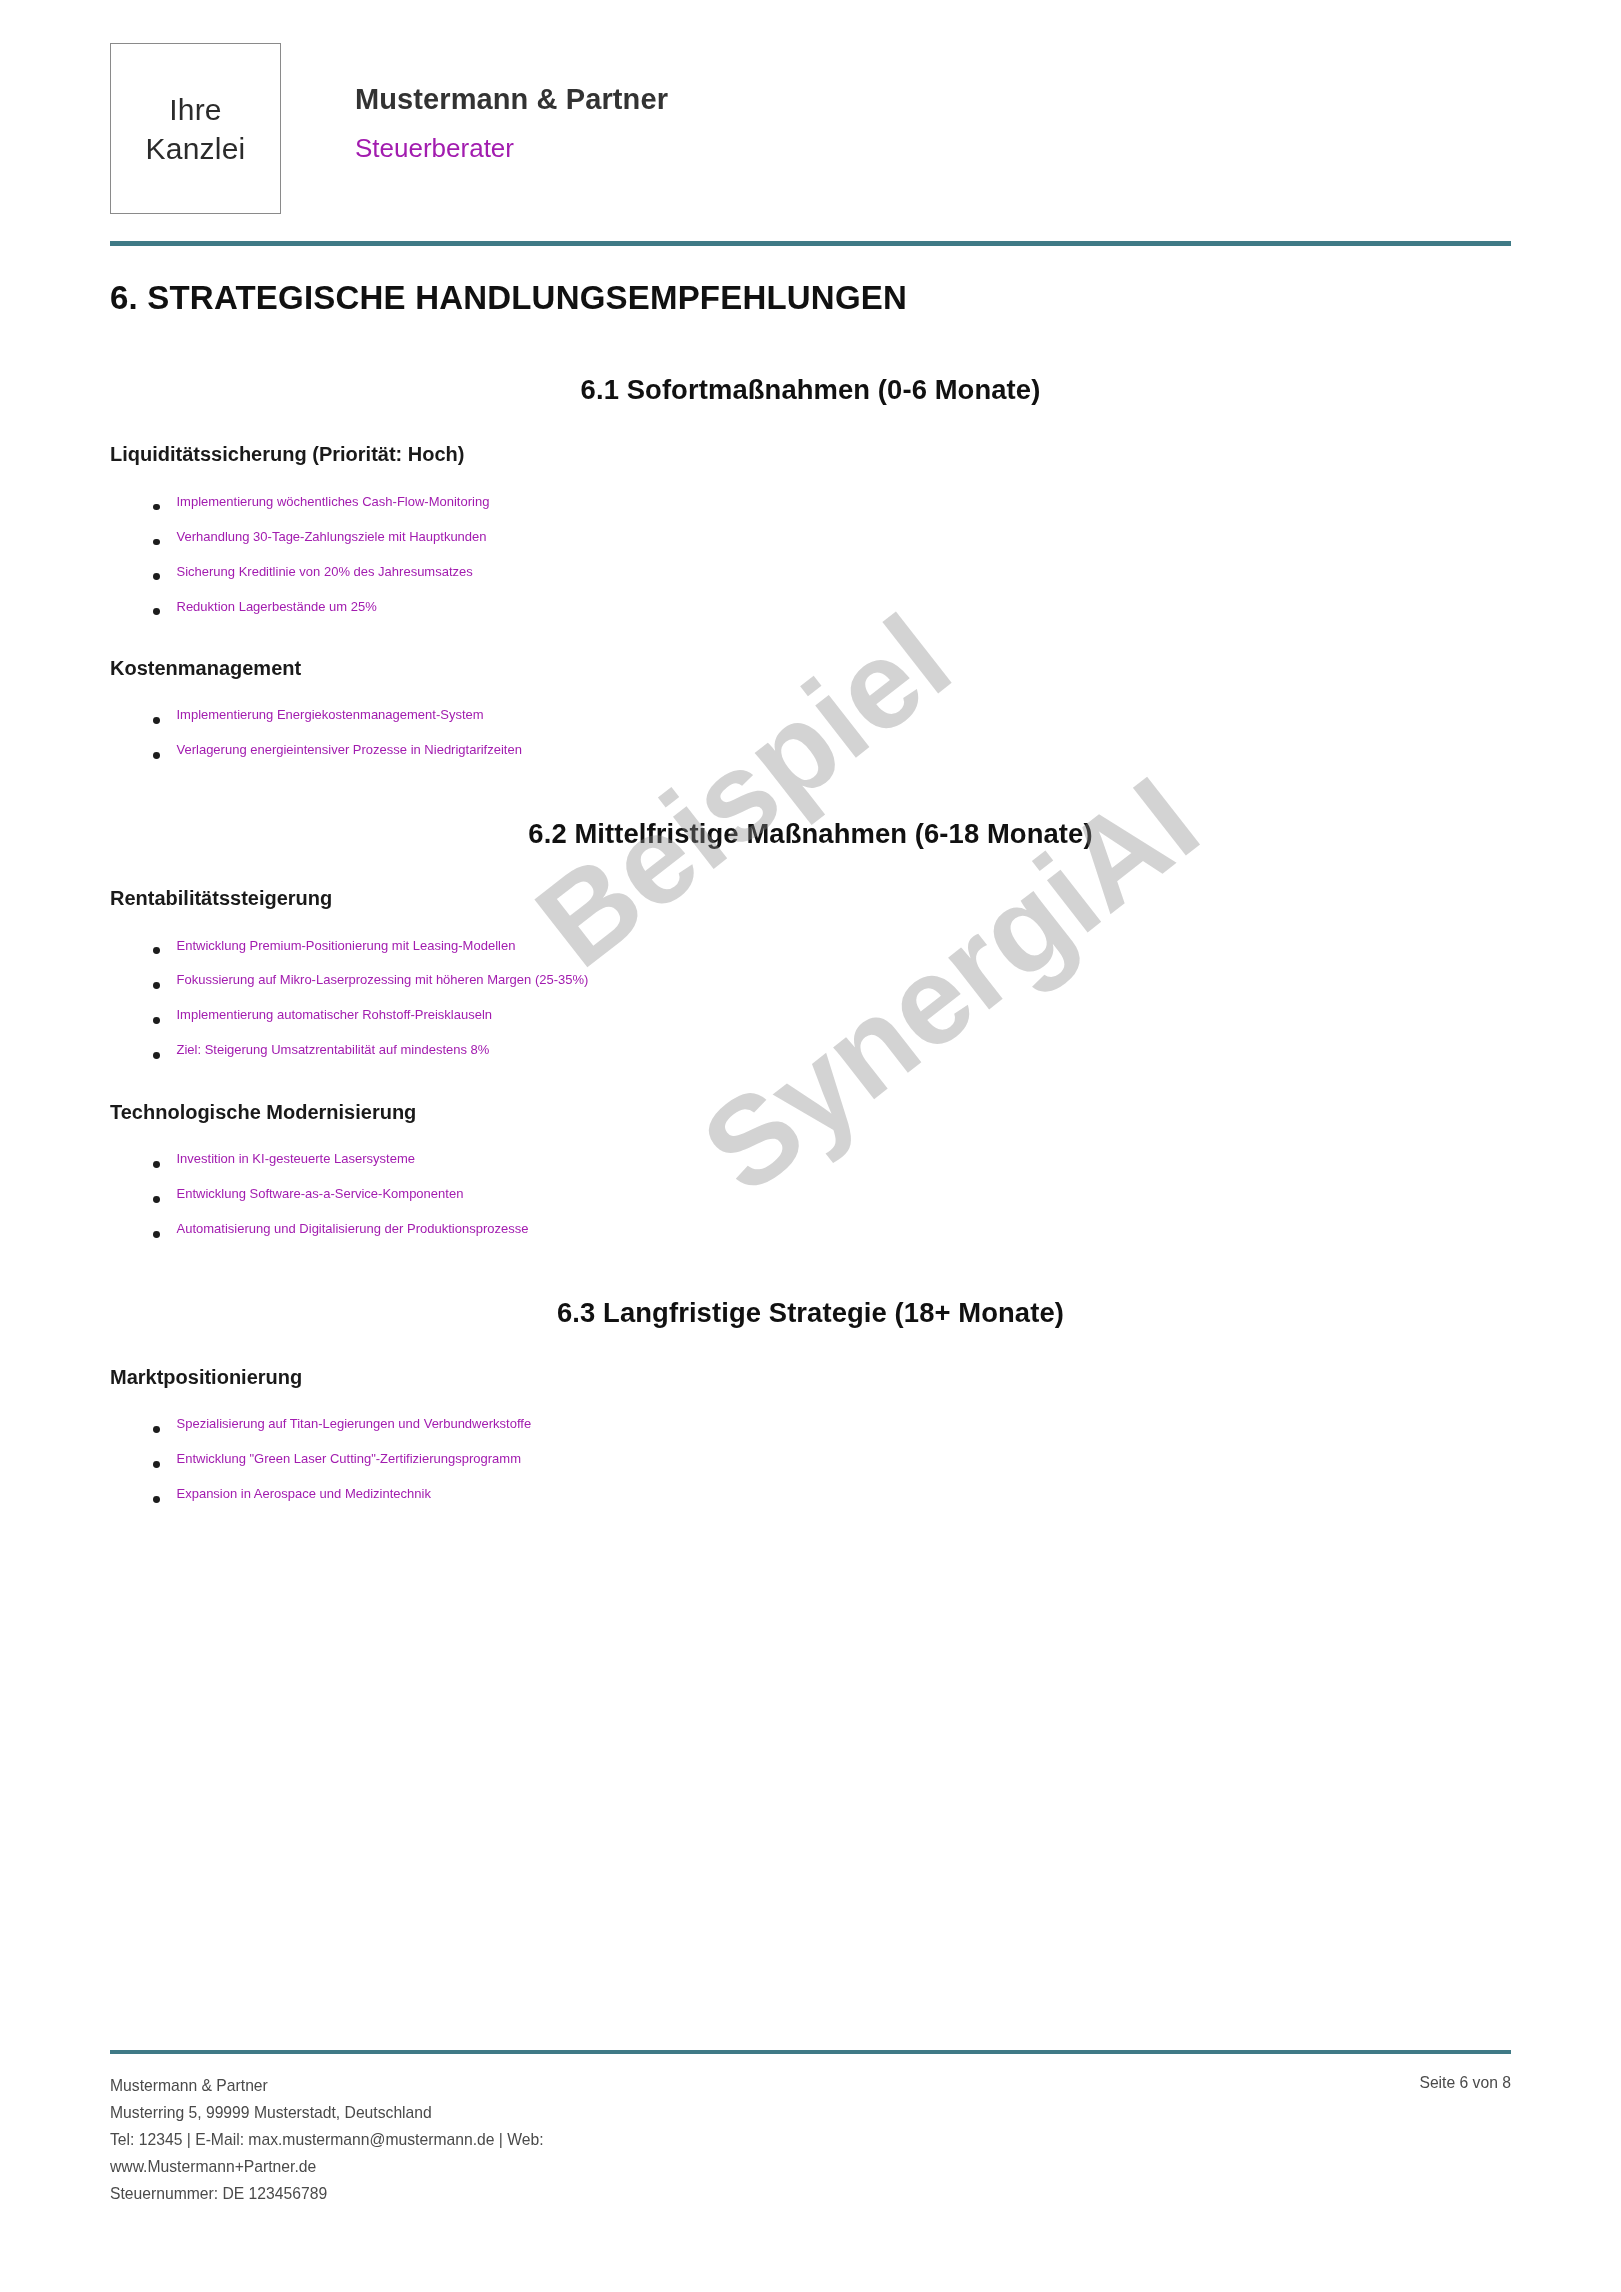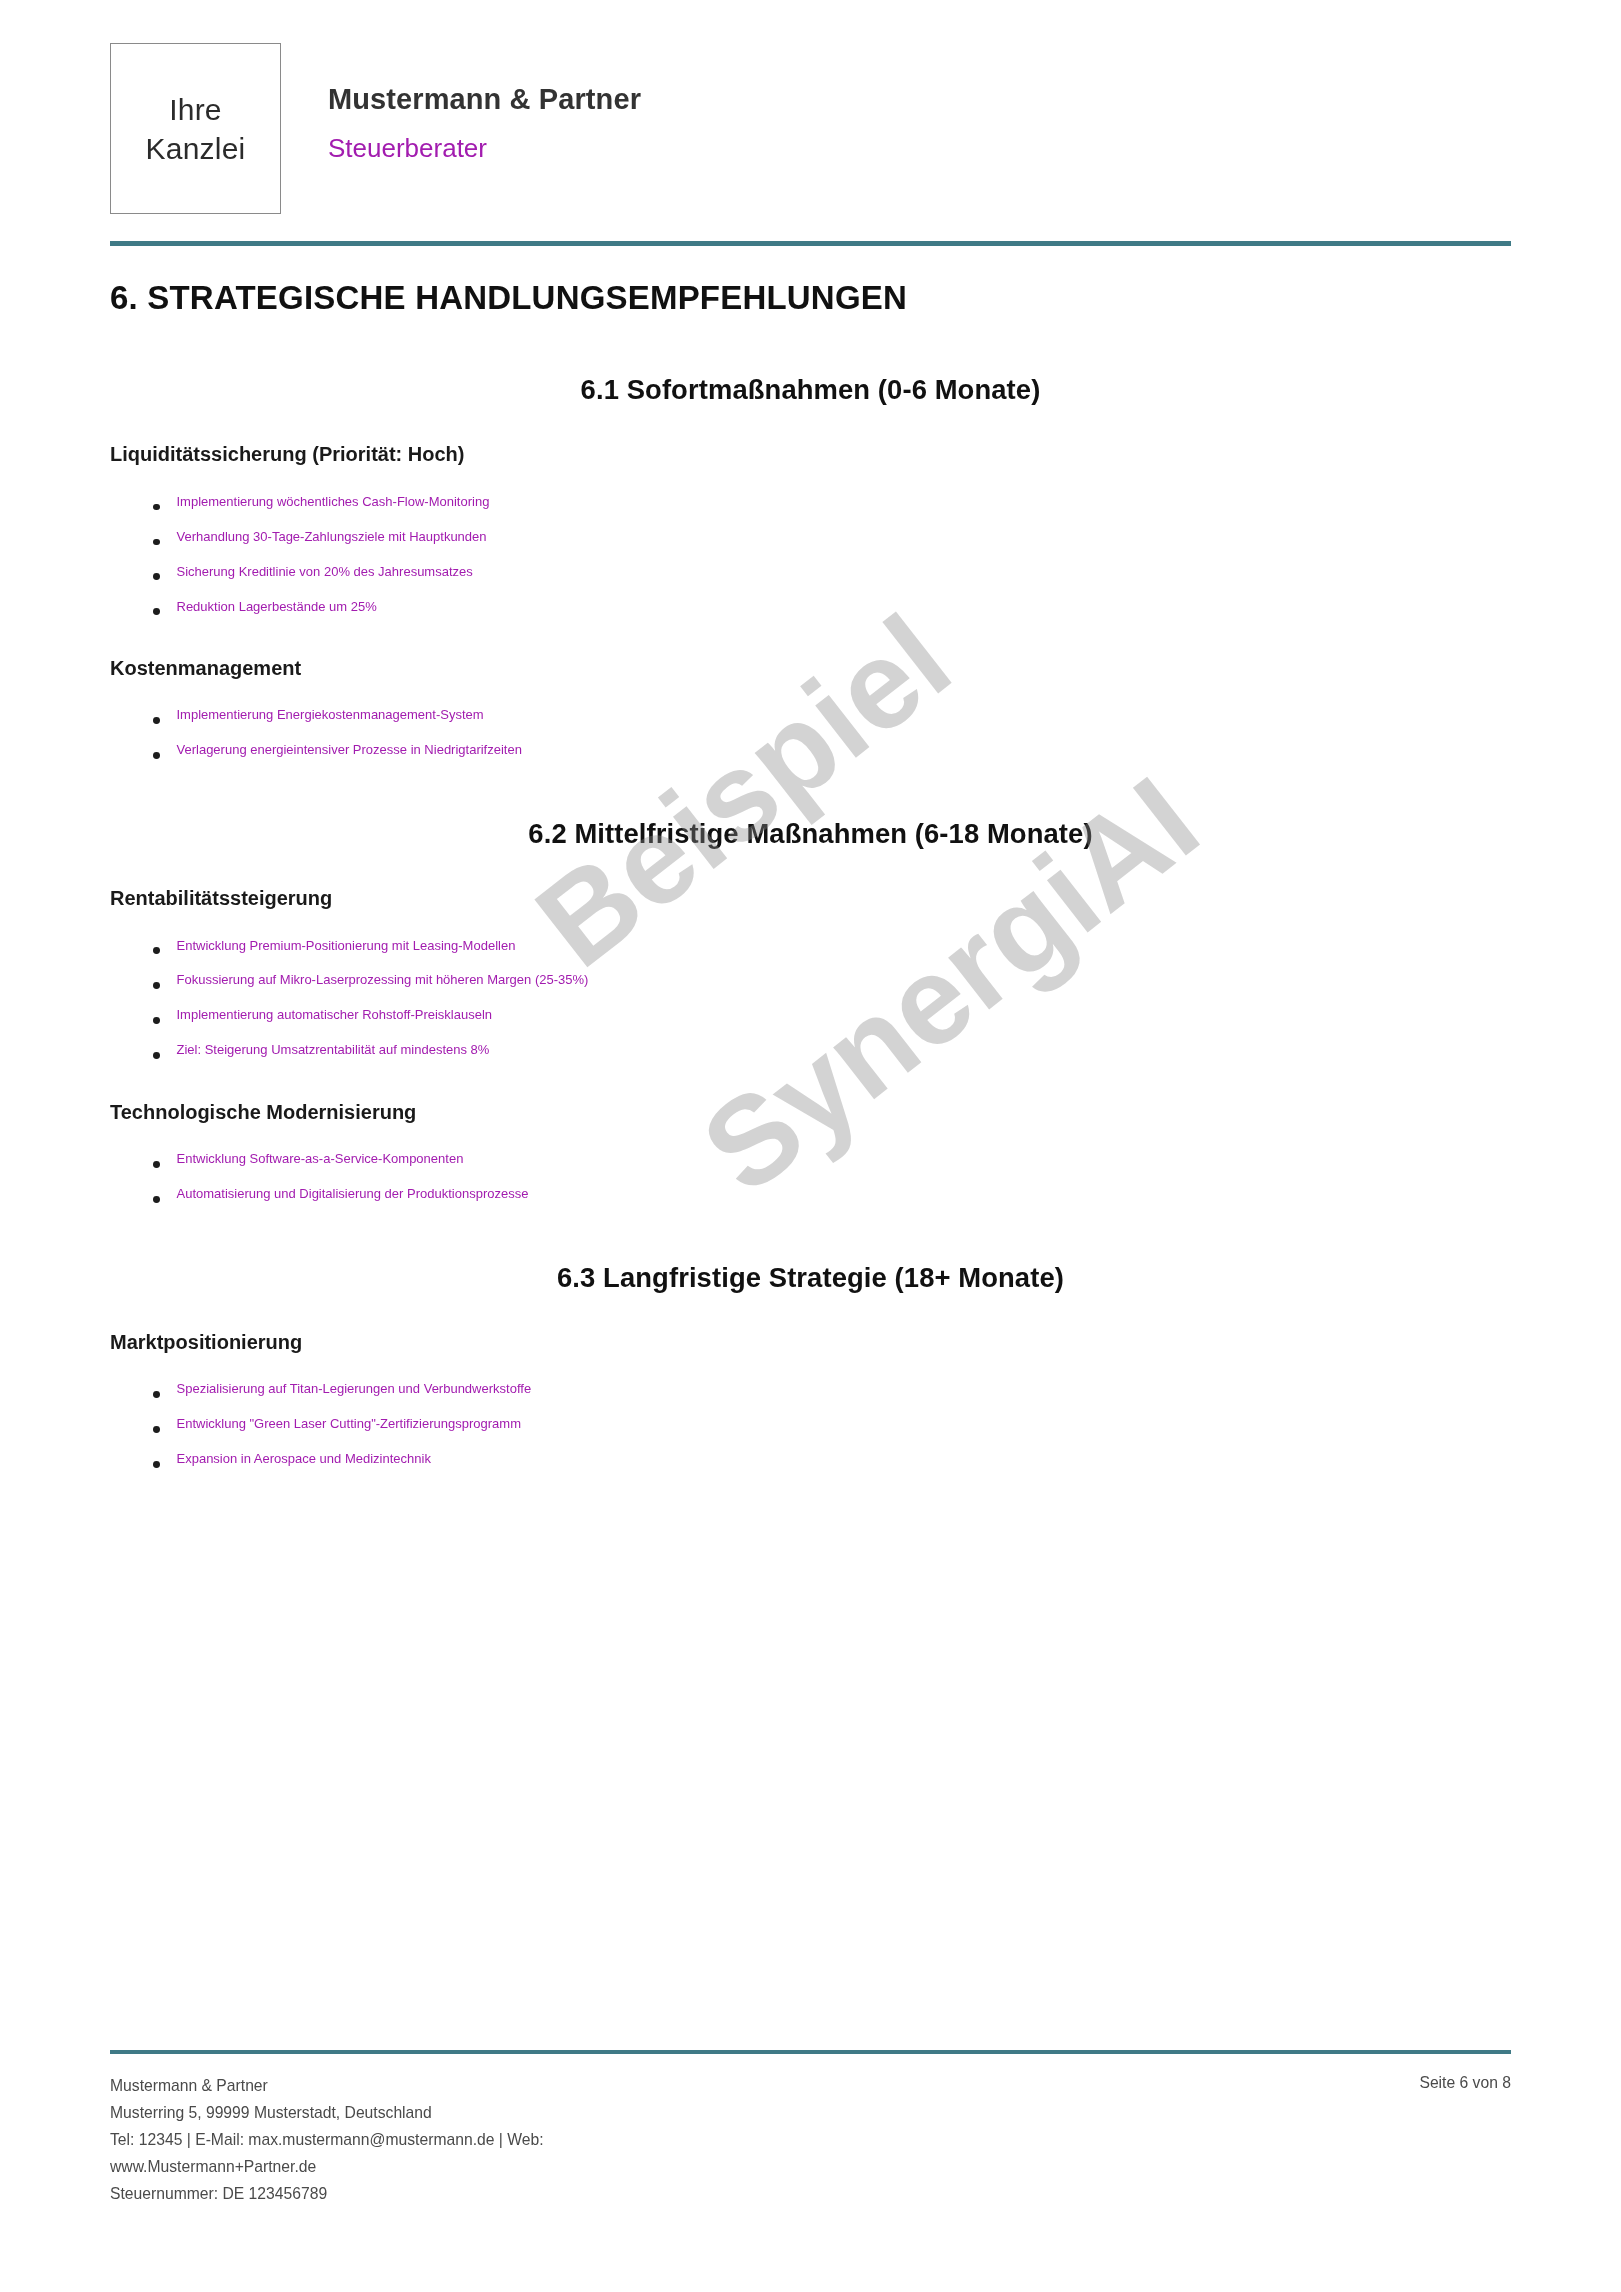--- a/index.html
+++ b/index.html
@@ -22,21 +22,21 @@
     box-sizing: border-box;
     padding: 0 110px;
   }
 
   
   .header {
     display: flex;
     align-items: center;
     padding-top: 43px;
     padding-bottom: 27.4px;
-    gap: 47px;
+    gap: 74px;
   }
   .logo-box {
     width: 169px;
     height: 169px;
     border: 1px solid #8a8a8a;
     display: flex;
     flex-direction: column;
     align-items: center;
     justify-content: center;
     line-height: 1.3;
@@ -221,20 +221,21 @@
   <h3 class="minor">Rentabilitätssteigerung</h3>
   <ul class="bullets">
     <li>Entwicklung Premium-Positionierung mit Leasing-Modellen</li>
     <li>Fokussierung auf Mikro-Laserprozessing mit höheren Margen (25-35%)</li>
     <li>Implementierung automatischer Rohstoff-Preisklauseln</li>
     <li>Ziel: Steigerung Umsatzrentabilität auf mindestens 8%</li>
   </ul>
 
   <h3 class="minor">Technologische Modernisierung</h3>
   <ul class="bullets">
+    <li>Investition in KI-gesteuerte Lasersysteme</li>
     <li>Entwicklung Software-as-a-Service-Komponenten</li>
     <li>Automatisierung und Digitalisierung der Produktionsprozesse</li>
   </ul>
 
   <div class="gap-md"></div>
 
   <h2 class="subsection">6.3 Langfristige Strategie (18+ Monate)</h2>
 
   <h3 class="minor">Marktpositionierung</h3>
   <ul class="bullets">

